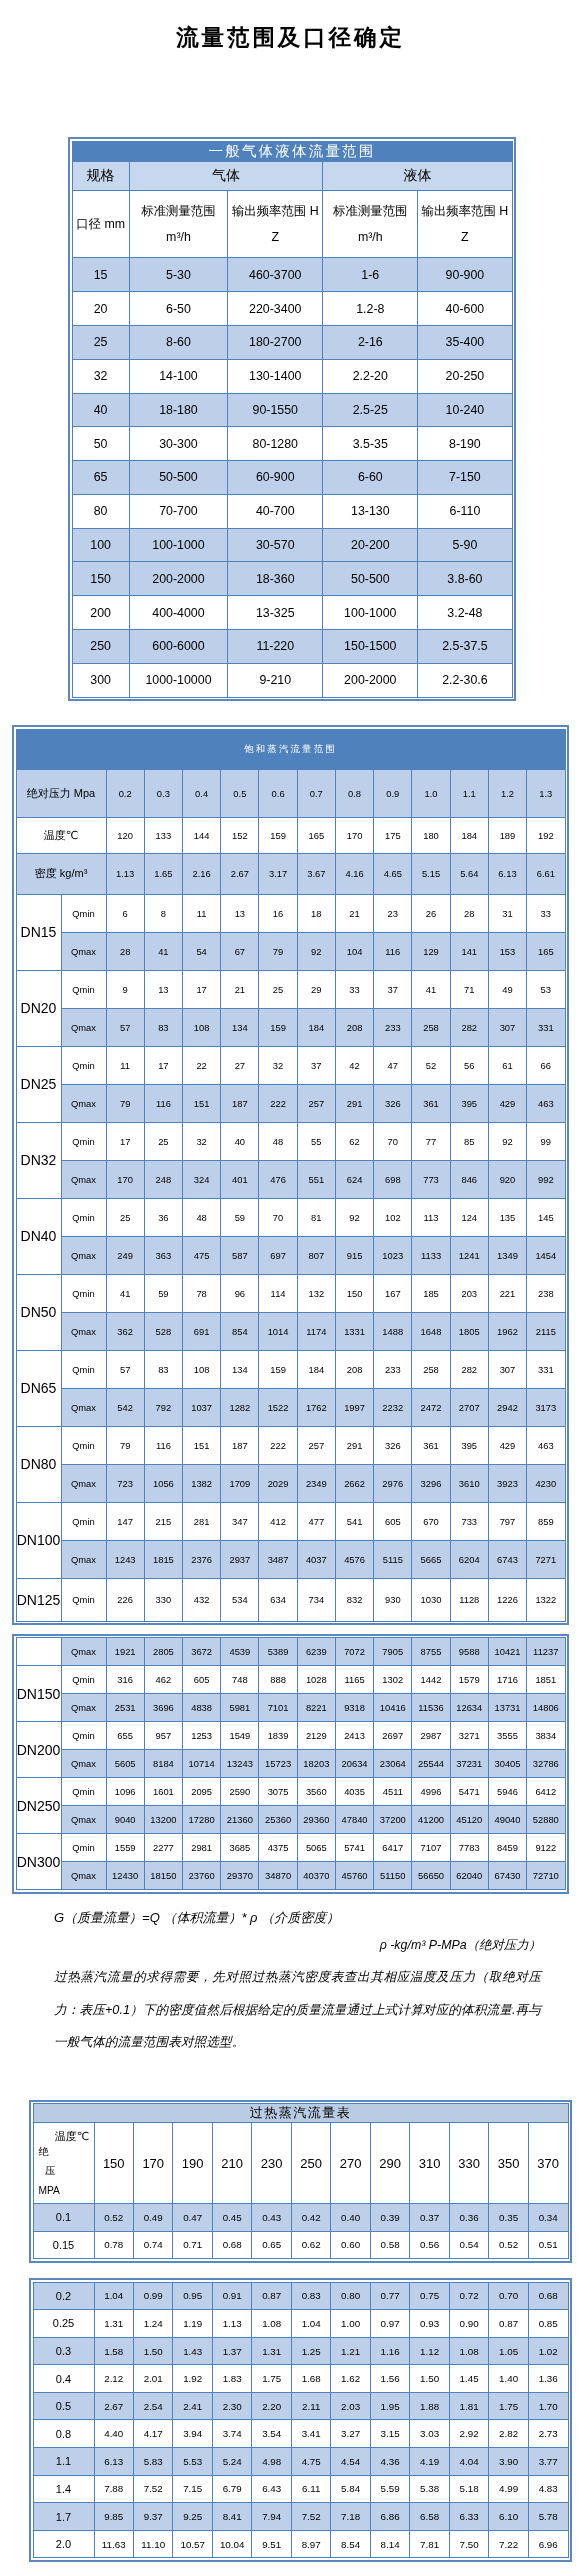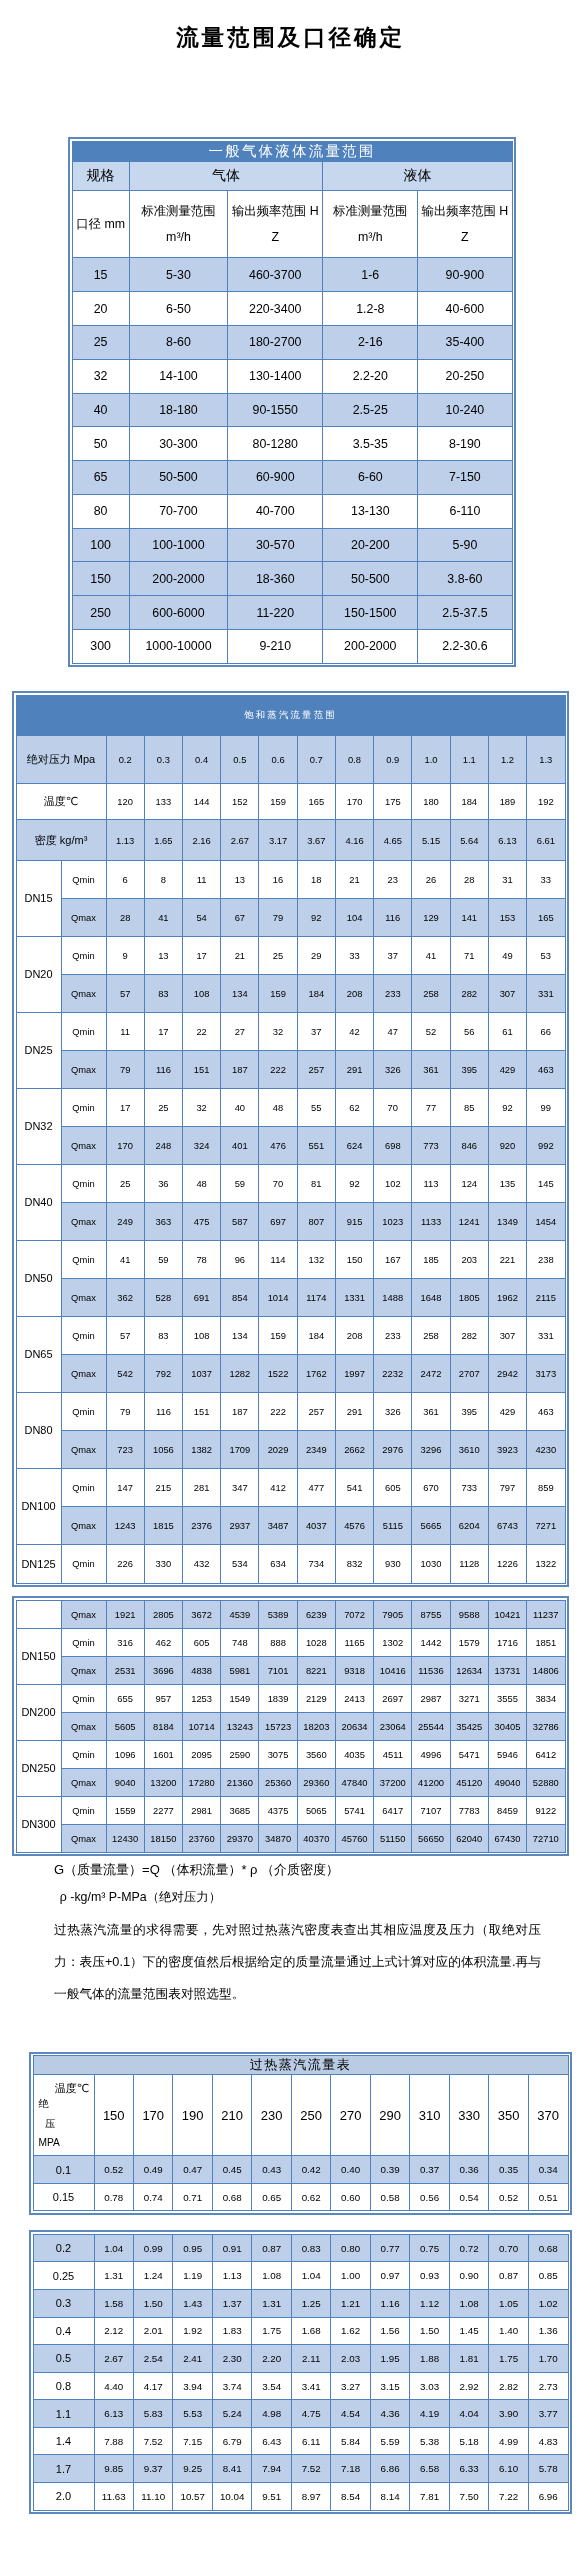--- a/index.html
+++ b/index.html
@@ -16,32 +16,32 @@
   .t1{width:448px;margin:84px 0 0 68px;}
   .t1 .grp th{background:#c7d8ee;font-size:14px;padding:5.1px 0;}
   .t1 .sub th{font-size:12.4px;padding:7.3px 1.5px;line-height:2.1;vertical-align:middle;border-radius:13px;}
   .t1 tbody th,.t1 tbody td{font-size:12.4px;padding:9.4px 0;}
 
   
   .t2{width:557px;margin:24px auto 0 auto;}
   .t2b{width:557px;margin:8.7px auto 0 auto;}
   .sat th,.sat td{font-size:9.4px;padding:13px 0;}
   .sat .lbl{font-size:11px;}
-  .sat .dn{background:#fff !important;font-size:11px;}
+  .sat .dn{background:#fff !important;font-size:14px;}
   .sat .q{font-size:9.4px;}
   .sat .r-press td,.sat .r-press th{padding:16px 0;}
   .sat .r-temp td,.sat .r-temp th{padding:10.2px 0;}
   .sat .r-dens td,.sat .r-dens th{padding:12.4px 0;}
   .t2b .sat th,.t2b .sat td,.t2b th,.t2b td{padding:8px 0;}
 
   
-  .notes{margin:5px 40px 0 54px;}
+  .notes{margin:15px 40px 0 54px;font-style:italic;}
   .notes p{margin:0;}
   .notes .formula{font-size:13px;margin-bottom:10.2px;}
-  .notes .rho{font-size:12.4px;margin:0 0 7.3px 5.8px;}
+  .notes .rho{font-size:12.4px;margin:0 0 7.3px 5.8px;text-align:right;}
   .notes .para{font-size:12.7px;line-height:2.55;text-align:justify;}
 
   
   .t3{width:543px;margin:41px 0 0 29px;}
   .t3b{width:543px;margin:15.3px 0 0 29px;}
   .banner{background:#b9cce4 !important;font-size:13px;letter-spacing:1.5px;padding:19px 0;}
   .sup thead th.temp{font-size:13px;height:80px;vertical-align:middle;}
   .sup tbody th.pl{font-size:11px;}
   .sup td{font-size:9.8px;}
   .t3 tbody th,.t3 tbody td{padding:7.3px 0;}
@@ -148,20 +148,27 @@
           <td>20-200</td>
           <td>5-90</td>
         </tr>
         <tr class="shaded">
           <th>150</th>
           <td>200-2000</td>
           <td>18-360</td>
           <td>50-500</td>
           <td>3.8-60</td>
         </tr>
+        <tr>
+          <th>200</th>
+          <td>400-4000</td>
+          <td>13-325</td>
+          <td>100-1000</td>
+          <td>3.2-48</td>
+        </tr>
         <tr class="shaded">
           <th>250</th>
           <td>600-6000</td>
           <td>11-220</td>
           <td>150-1500</td>
           <td>2.5-37.5</td>
         </tr>
         <tr>
           <th>300</th>
           <td>1000-10000</td>
@@ -627,21 +634,21 @@
           <th class="q">Qmax</th>
           <td>5605</td>
           <td>8184</td>
           <td>10714</td>
           <td>13243</td>
           <td>15723</td>
           <td>18203</td>
           <td>20634</td>
           <td>23064</td>
           <td>25544</td>
-          <td>35425</td>
+          <td>37231</td>
           <td>30405</td>
           <td>32786</td>
         </tr>
         <tr>
           <th class="dn" rowspan="2">DN250</th>
           <th class="q">Qmin</th>
           <td>1096</td>
           <td>1601</td>
           <td>2095</td>
           <td>2590</td>

